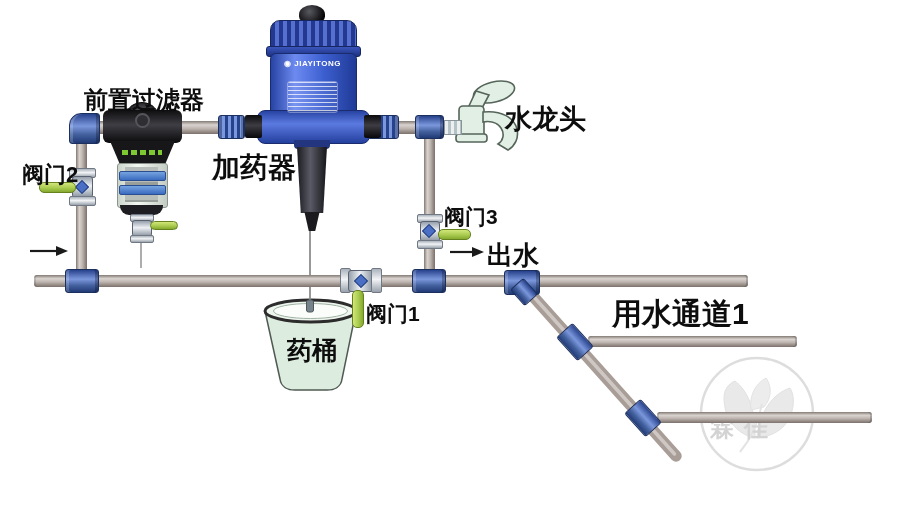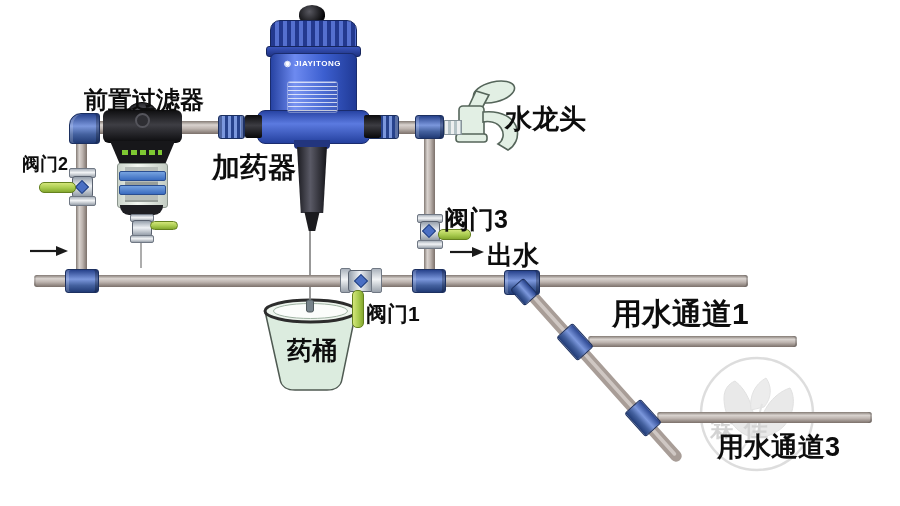--- a/index.html
+++ b/index.html
@@ -201,20 +201,19 @@
   <div class="pump-port" style="left:364px;top:115px"></div>
   <div class="pump-neck"></div>
   <div class="pump-suction"></div>
   <div class="pump-tip"></div>
 
   <div class="adapter"></div>
 
   <div class="lbl" style="left:212px;top:149px;font-size:28px">加药器</div>
   <div class="lbl" style="left:84px;top:84px;font-size:24px">前置过滤器</div>
   <div class="lbl" style="left:505px;top:101px;font-size:27px">水龙头</div>
-  <div class="lbl" style="left:22px;top:152px;font-size:18px">阀门2</div>
-  <div class="lbl" style="left:444px;top:203px;font-size:25px">阀门3</div>
+  <div class="lbl" style="left:22px;top:160px;font-size:22px">阀门2</div>
+  <div class="lbl" style="left:444px;top:203px;font-size:21px">阀门3</div>
   <div class="lbl" style="left:487px;top:238px;font-size:26px">出水</div>
   <div class="lbl" style="left:366px;top:300px;font-size:21px">阀门1</div>
   <div class="lbl" style="left:287px;top:334px;font-size:25px">药桶</div>
   <div class="lbl" style="left:612px;top:294px;font-size:30px">用水通道1</div>
-  <div class="lbl" style="left:717px;top:429px;font-size:27px">用水通道3</div>
 </div>
 
 </body></html>

